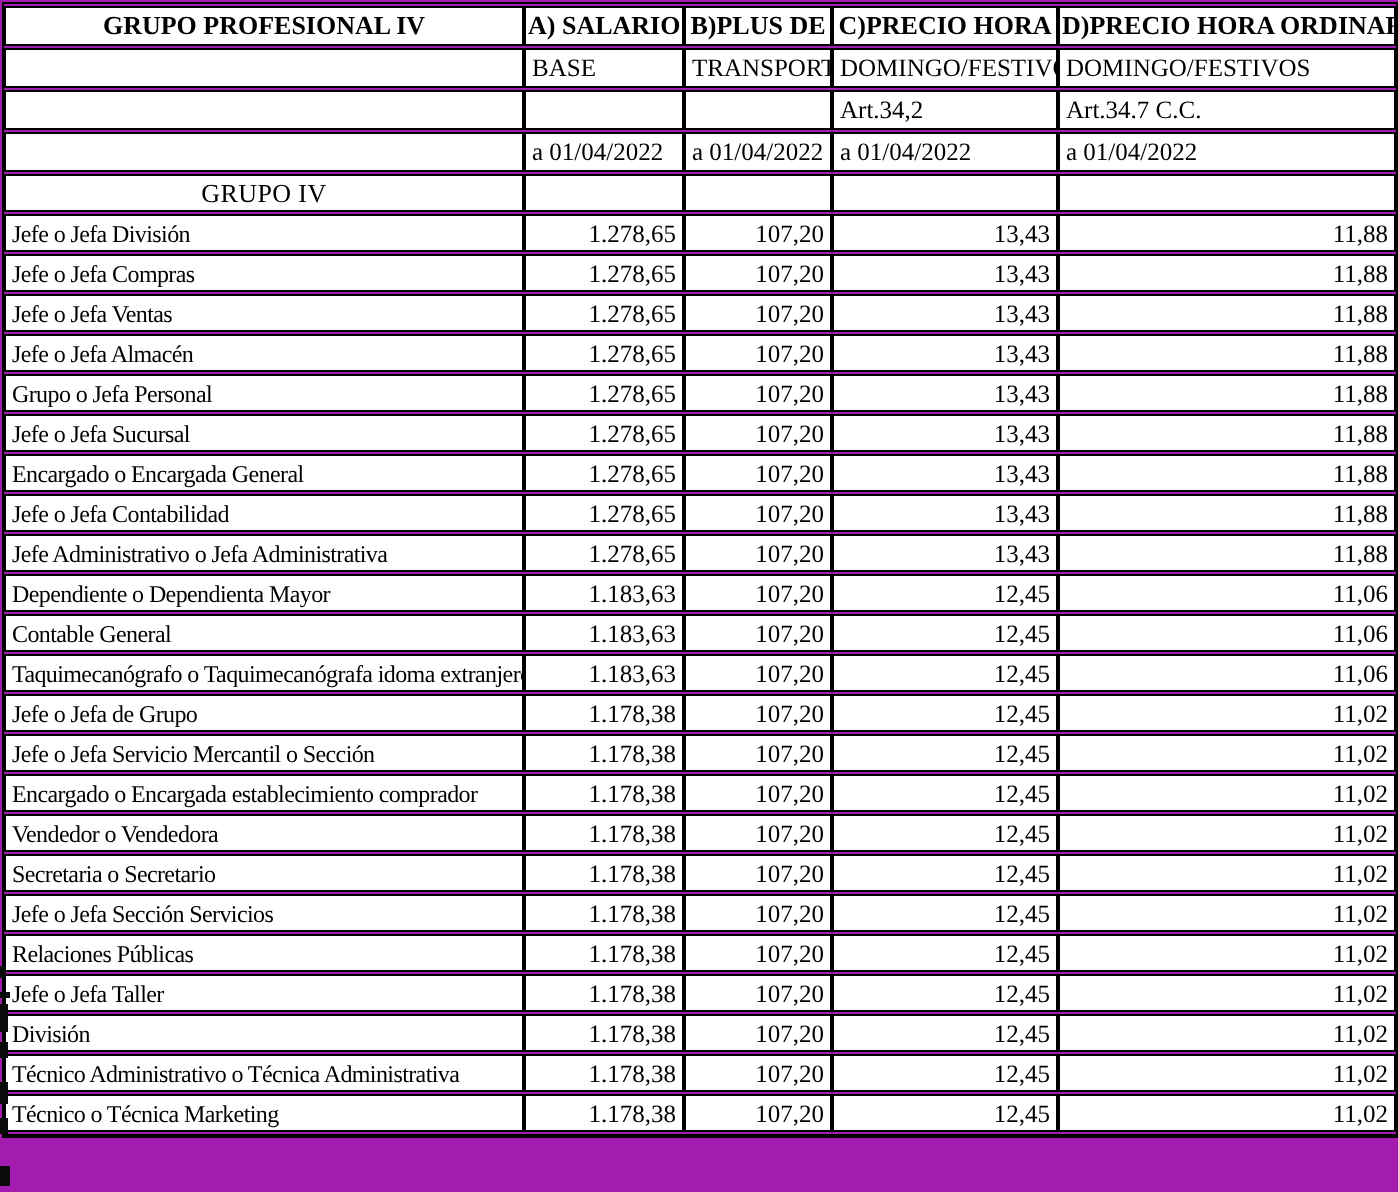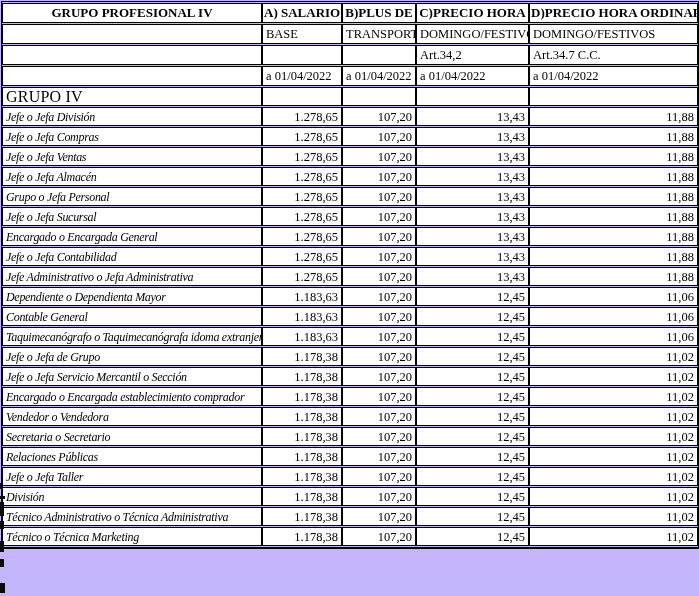--- a/index.html
+++ b/index.html
@@ -6,21 +6,21 @@
     margin: 0; padding: 0;
     background: #ffffff;
     width: 699px; height: 596px;
     font-family: "Liberation Serif", "DejaVu Serif", serif;
     color: #000000;
   }
   .sheet {
     position: relative;
     width: 699px; height: 596px;
     overflow: hidden;
-    background: #c4b5fd;
+    background: #a21caf;
   }
   table.salary {
     border-collapse: separate;
     border-spacing: 0 1px;
     table-layout: fixed;
     width: 696px;
     margin: 1px 0 0 1px;
     border: 1px solid #000;
     border-bottom-width: 2px;
   }
@@ -40,25 +40,24 @@
     font-weight: bold;
     text-align: center;
     font-size: 13px;
     padding: 0 1px;
   }
   td.c-label {
     text-align: left;
     font-size: 12px;
     letter-spacing: -0.3px;
     padding: 0 2px 0 3px;
-    font-style: italic;
   }
   td.c-num { text-align: right; padding-right: 3px; }
   td.c-left { text-align: left; }
-  tr.grouprow td { font-size: 16px; letter-spacing: 0.2px; }
+  tr.grouprow td { font-size: 13px; letter-spacing: 0.2px; text-align: center; }
   .artifact {
     position: absolute;
     left: 0;
     background: #0a0a0a;
   }
 </style>
 </head>
 <body>
 
 <div class="sheet">
@@ -246,20 +245,27 @@
   </tr>
 
   <tr>
     <td class="c-label">Secretaria o Secretario</td>
     <td class="c-num">1.178,38</td>
     <td class="c-num">107,20</td>
     <td class="c-num">12,45</td>
     <td class="c-num">11,02</td>
   </tr>
 
+  <tr>
+    <td class="c-label">Jefe o Jefa Sección Servicios</td>
+    <td class="c-num">1.178,38</td>
+    <td class="c-num">107,20</td>
+    <td class="c-num">12,45</td>
+    <td class="c-num">11,02</td>
+  </tr>
 
   <tr>
     <td class="c-label">Relaciones Públicas</td>
     <td class="c-num">1.178,38</td>
     <td class="c-num">107,20</td>
     <td class="c-num">12,45</td>
     <td class="c-num">11,02</td>
   </tr>
 
   <tr>

